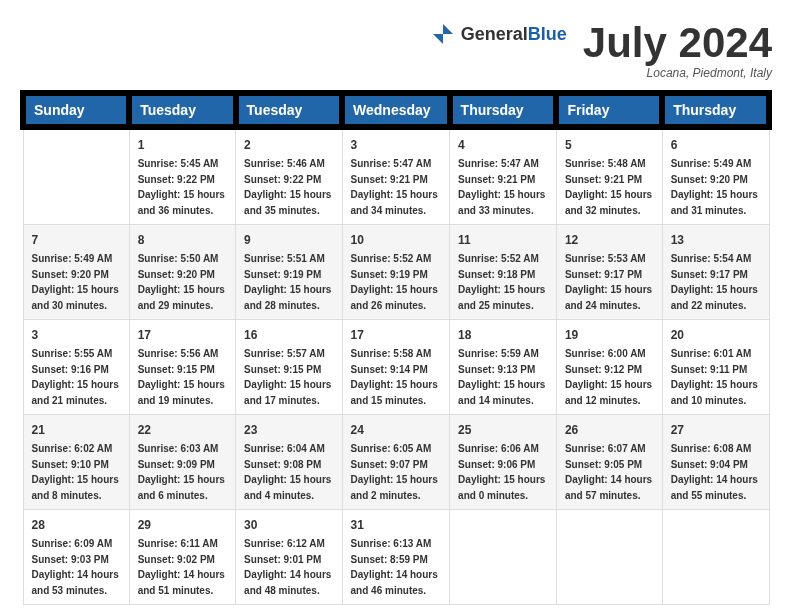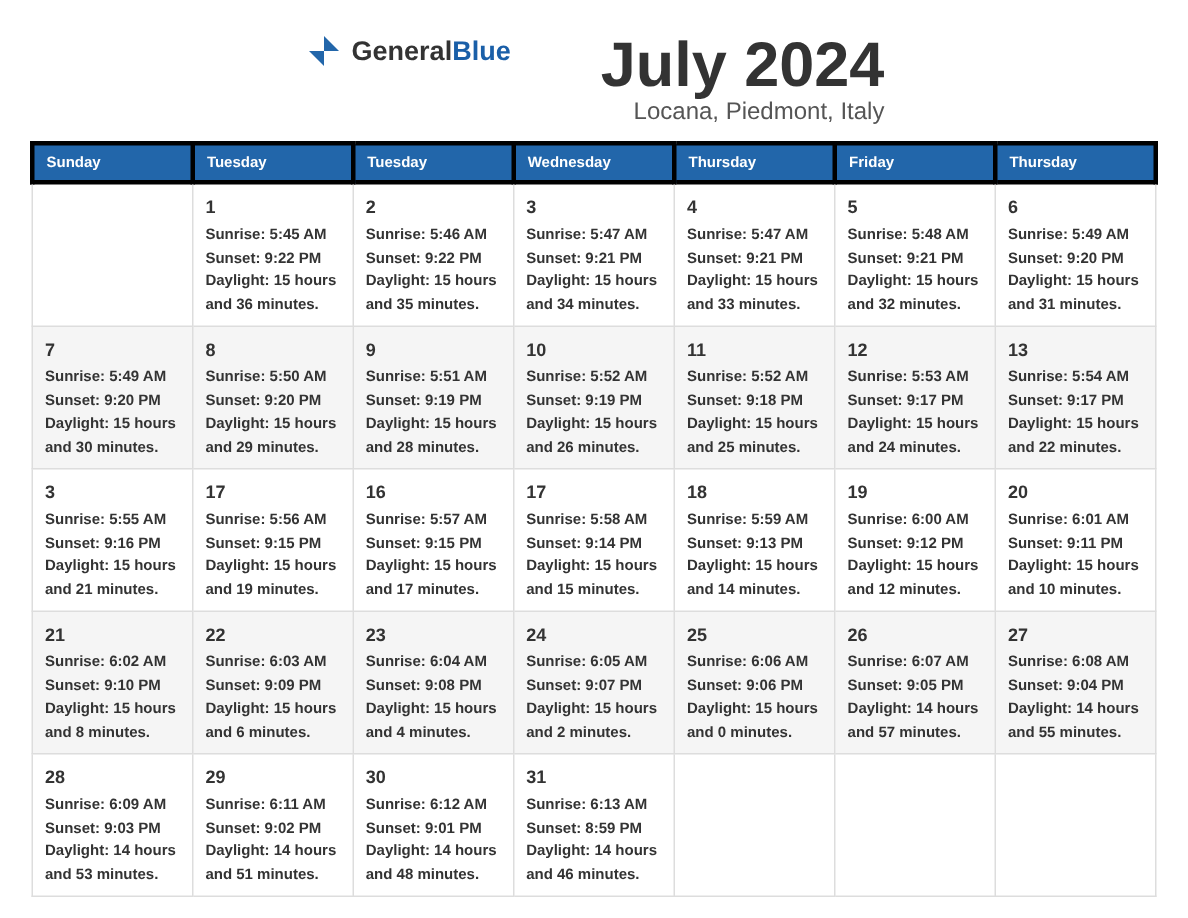--- a/index.html
+++ b/index.html
@@ -5,24 +5,23 @@
     * { box-sizing: border-box; margin: 0; padding: 0; }
     body {
       font-family: Arial, sans-serif;
       background: #fff;
       width: 792px;
       min-height: 612px;
       padding: 20px;
     }
     .header {
       display: flex;
-      justify-content: center;
+      justify-content: flex-end;
       align-items: flex-start;
       margin-bottom: 10px;
-      gap: 44px;
     }
     .logo {
       display: flex;
       align-items: center;
       gap: 4px;
     }
     .logo-text-general {
       font-size: 18px;
       font-weight: bold;
       color: #333;
@@ -40,36 +39,37 @@
       text-align: right;
       margin-left: 16px;
     }
     .month-title {
       font-size: 42px;
       font-weight: bold;
       color: #333;
       line-height: 1.1;
     }
     .location {
-      font-size: 16px;
+      font-size: 12px;
       color: #555;
+      font-style: italic;
     }
     .calendar {
       width: 100%;
       border-collapse: collapse;
       border: 1px solid #ccc;
     }
     .calendar th {
       background-color: #2266aa;
       color: #fff;
       text-align: left;
       padding: 6px 8px;
-      font-size: 10px;
-      font-weight: bold;
-      border: 3px solid #000000;
+      font-size: 14px;
+      font-weight: bold;
+      border: 6px solid #000000;
     }
     .calendar td {
       vertical-align: top;
       padding: 6px 8px;
       border: 1px solid #ddd;
       width: 108px;
       min-height: 80px;
       background: #fff;
       font-size: 11px;
       color: #333;

